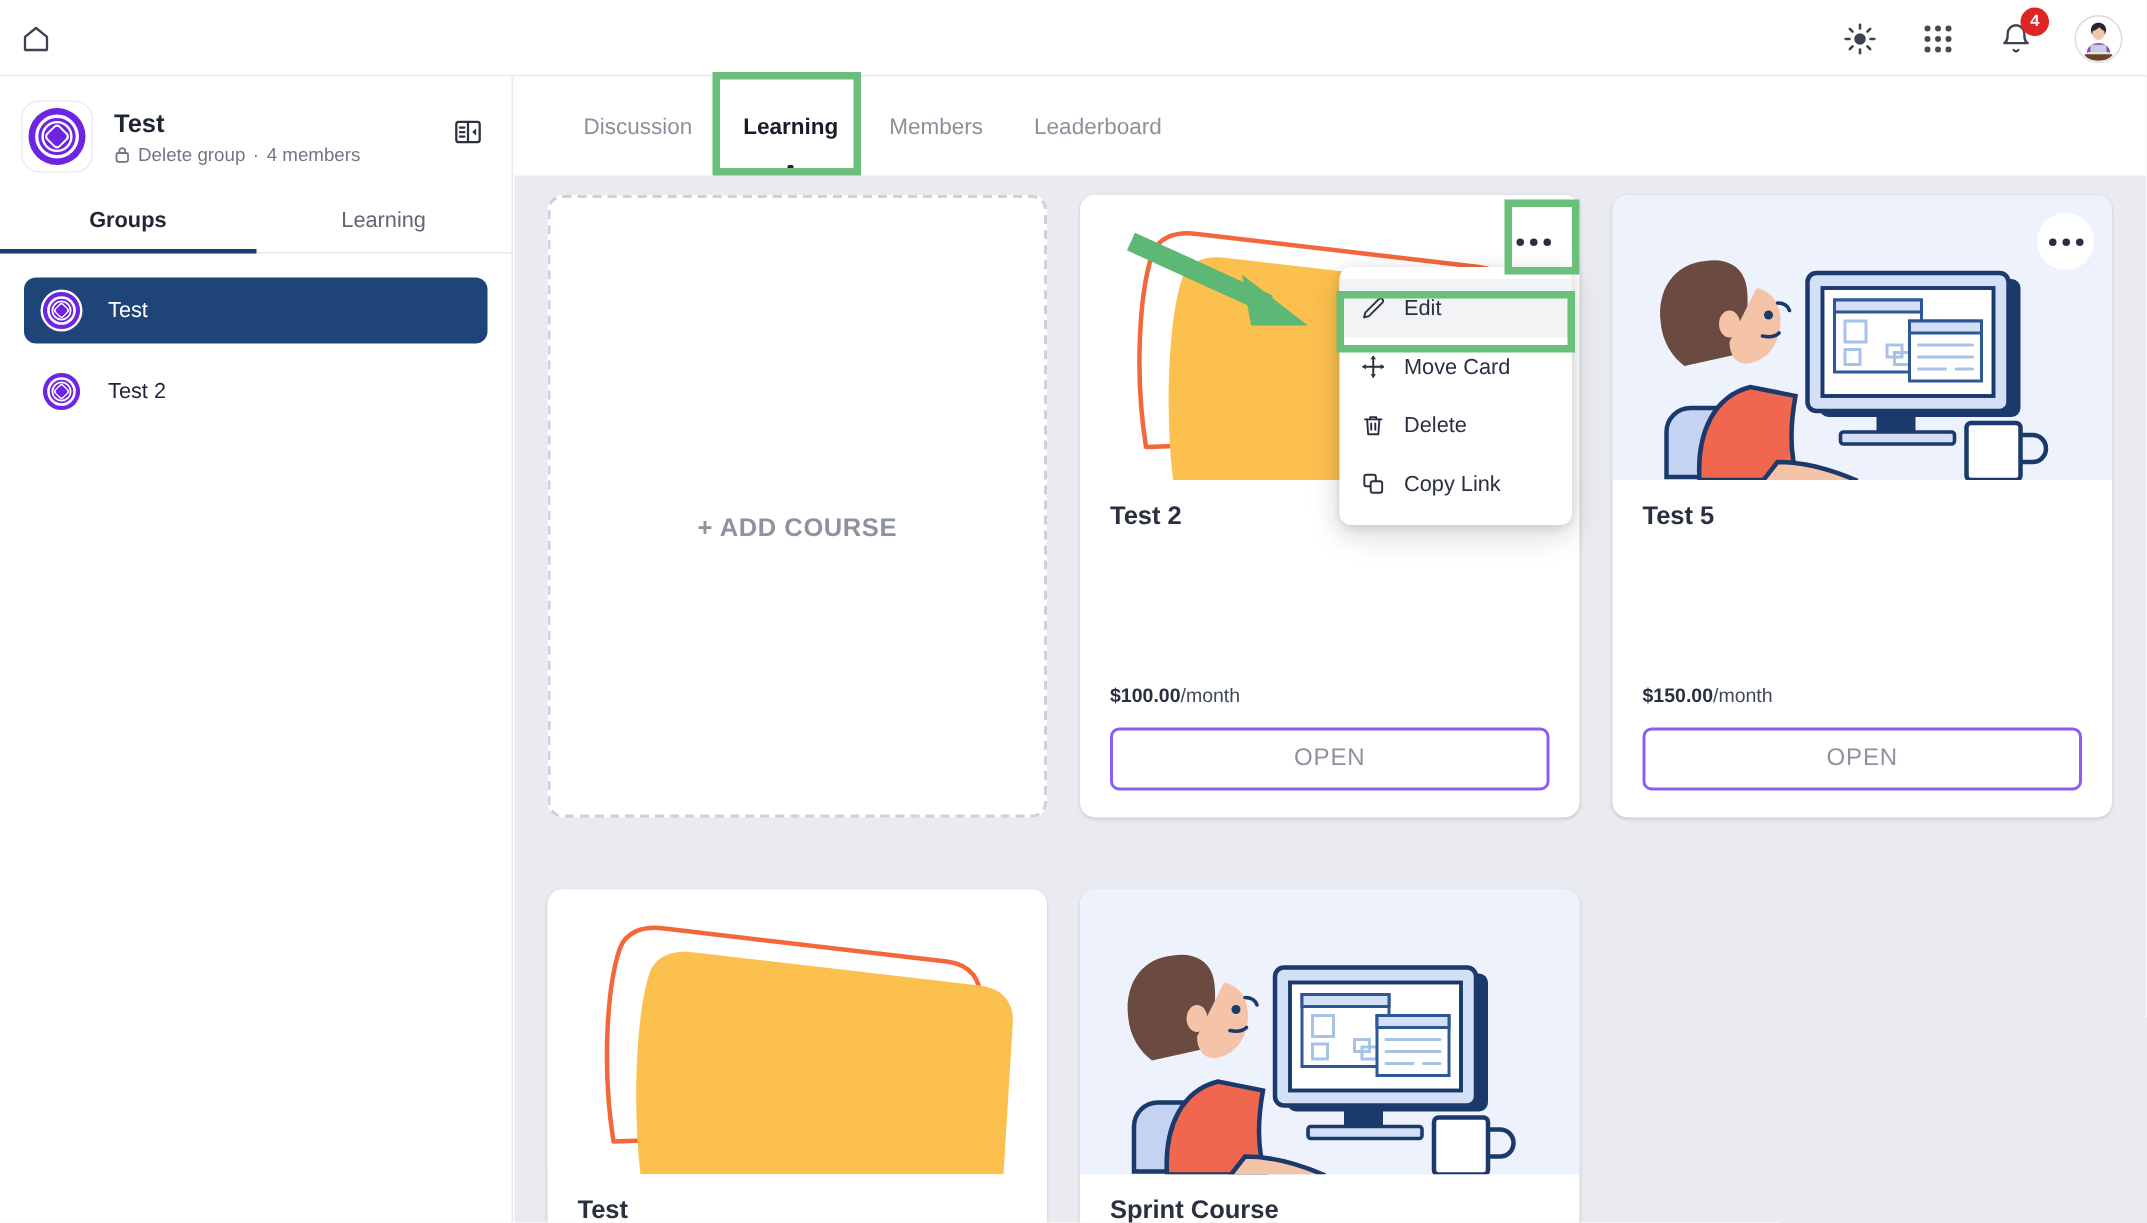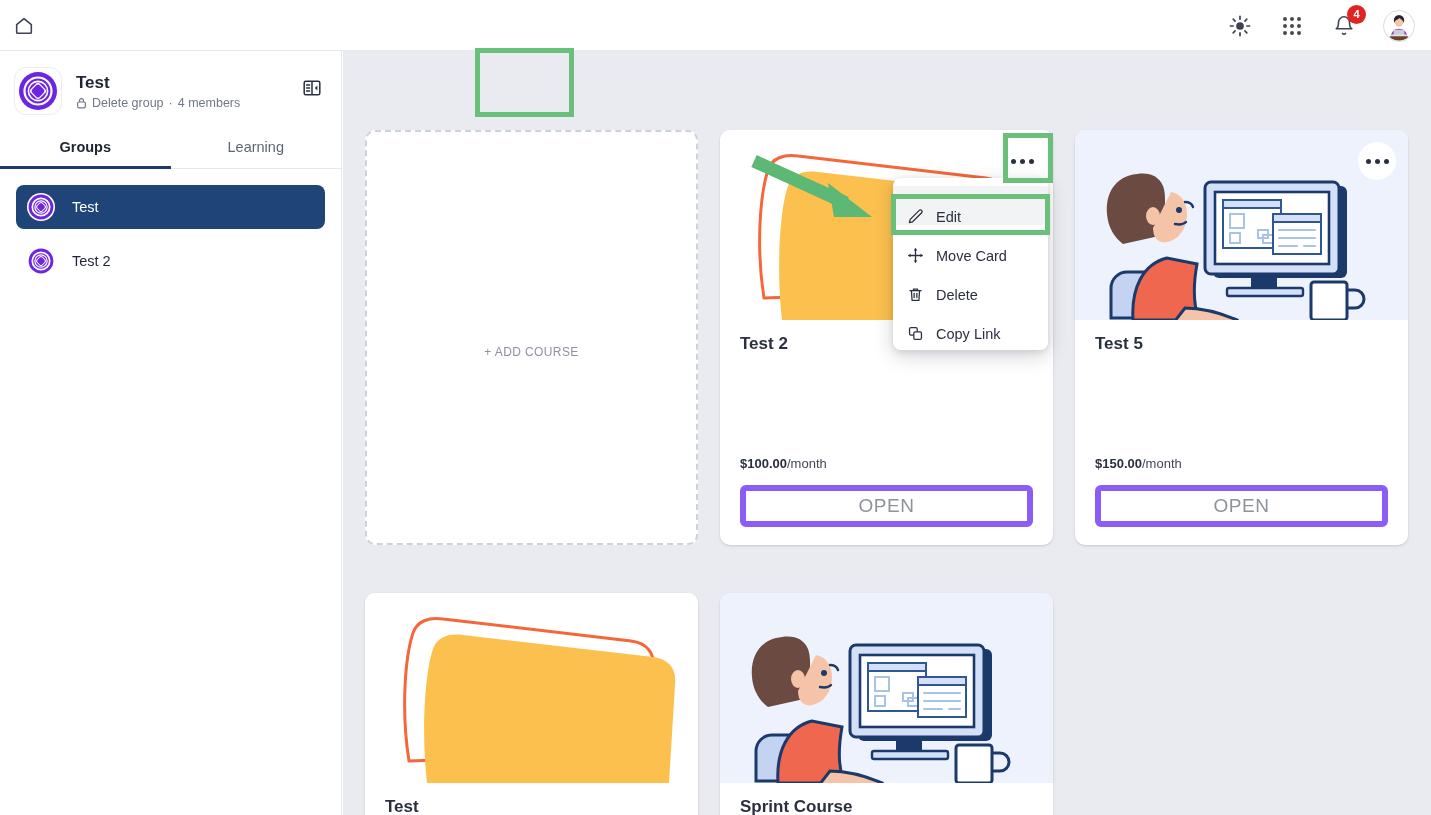--- a/index.html
+++ b/index.html
@@ -112,53 +112,53 @@
   .card {
     background: #ffffff; border-radius: 10px;
     box-shadow: 0 1px 3px rgba(16,24,40,.10), 0 1px 2px rgba(16,24,40,.06);
     overflow: hidden; position: relative;
   }
   .card.tall { height: 415px; }
   .card-add {
     height: 415px; background: #ffffff; border: 2px dashed #ccd2da; border-radius: 10px;
     display: flex; align-items: center; justify-content: center; cursor: pointer;
   }
-  .add-label { font-size: 12px; font-weight: 400; color: #8d939e; letter-spacing: .4px; margin-top: 28px; }
+  .add-label { font-size: 17px; font-weight: 700; color: #8d939e; letter-spacing: .4px; margin-top: 28px; }
   .thumb { height: 190px; width: 100%; position: relative; overflow: hidden; }
   .thumb.blue { background: #eef2fd; }
   .thumb.white { background: #ffffff; }
   .card-body { padding: 14px 20px 0 20px; position: relative; height: 225px; }
   .card-title { font-size: 17px; font-weight: 700; color: #2b3040; }
   .card-price { position: absolute; left: 20px; bottom: 74px; font-size: 13px; color: #2b3040; }
   .card-price b { font-weight: 700; }
   .card-price span { font-weight: 400; color: #414856; }
   .open-btn {
     position: absolute; left: 20px; right: 20px; bottom: 18px; height: 42px;
-    border: 6px solid #8b5cf6; border-radius: 6px; background: #fff;
+    border: 2px solid #8b5cf6; border-radius: 6px; background: #fff;
     display: flex; align-items: center; justify-content: center;
-    font-size: 19px; color: #8d939e; letter-spacing: .6px; cursor: pointer;
+    font-size: 16px; color: #8d939e; letter-spacing: .6px; cursor: pointer;
   }
   .card-bottom-title { padding: 14px 20px 0 20px; font-size: 17px; font-weight: 700; color: #2b3040; }
 
   
   .dots-btn {
     position: absolute; right: 12px; top: 12px;
     width: 38px; height: 38px; border-radius: 50%; background: #ffffff;
     display: flex; align-items: center; justify-content: center; gap: 4px;
     cursor: pointer; z-index: 6;
   }
   .dots-btn i { width: 5px; height: 5px; border-radius: 50%; background: #2b3040; display: block; }
   .ctx-menu {
     position: absolute; left: 893px; top: 178px; width: 155px;
     background: #ffffff; border-radius: 8px;
     box-shadow: 0 6px 20px rgba(16,24,40,.18), 0 2px 6px rgba(16,24,40,.10);
     padding: 8px 0; z-index: 40;
   }
   .ctx-item {
-    display: flex; align-items: flex-end; gap: 12px;
+    display: flex; align-items: center; gap: 12px;
     height: 39px; padding: 0 14px; font-size: 14.5px; color: #2b3040;
     cursor: pointer; font-weight: 400;
   }
   .ctx-item.hl { background: #f2f3f5; }
 
   
   .anno { position: absolute; border: 5px solid #6abf7b; pointer-events: none; z-index: 60; }
   .anno-tab { left: 475px; top: 48px; width: 99px; height: 69px; }
   .anno-dots { left: 1003px; top: 133px; width: 50px; height: 50px; }
   .anno-edit { left: 891px; top: 194px; width: 159px; height: 41px; }
@@ -304,20 +304,34 @@
           </svg>
         </span>
         <span class="nav-label">Test 2</span>
       </div>
 
     </div>
   </div>
 
   <div class="main">
 
+    <div class="tabbar">
+      <div class="tab">
+        <span>Discussion</span>
+      </div>
+      <div class="tab active">
+        <span>Learning</span>
+      </div>
+      <div class="tab">
+        <span>Members</span>
+      </div>
+      <div class="tab">
+        <span>Leaderboard</span>
+      </div>
+    </div>
 
     <div class="grid">
 
       <div class="card-add">
         <span class="add-label">+ ADD COURSE</span>
       </div>
 
       <div class="card tall">
         <div class="thumb white">
           <svg width="333" height="190" viewBox="0 0 333 190">

